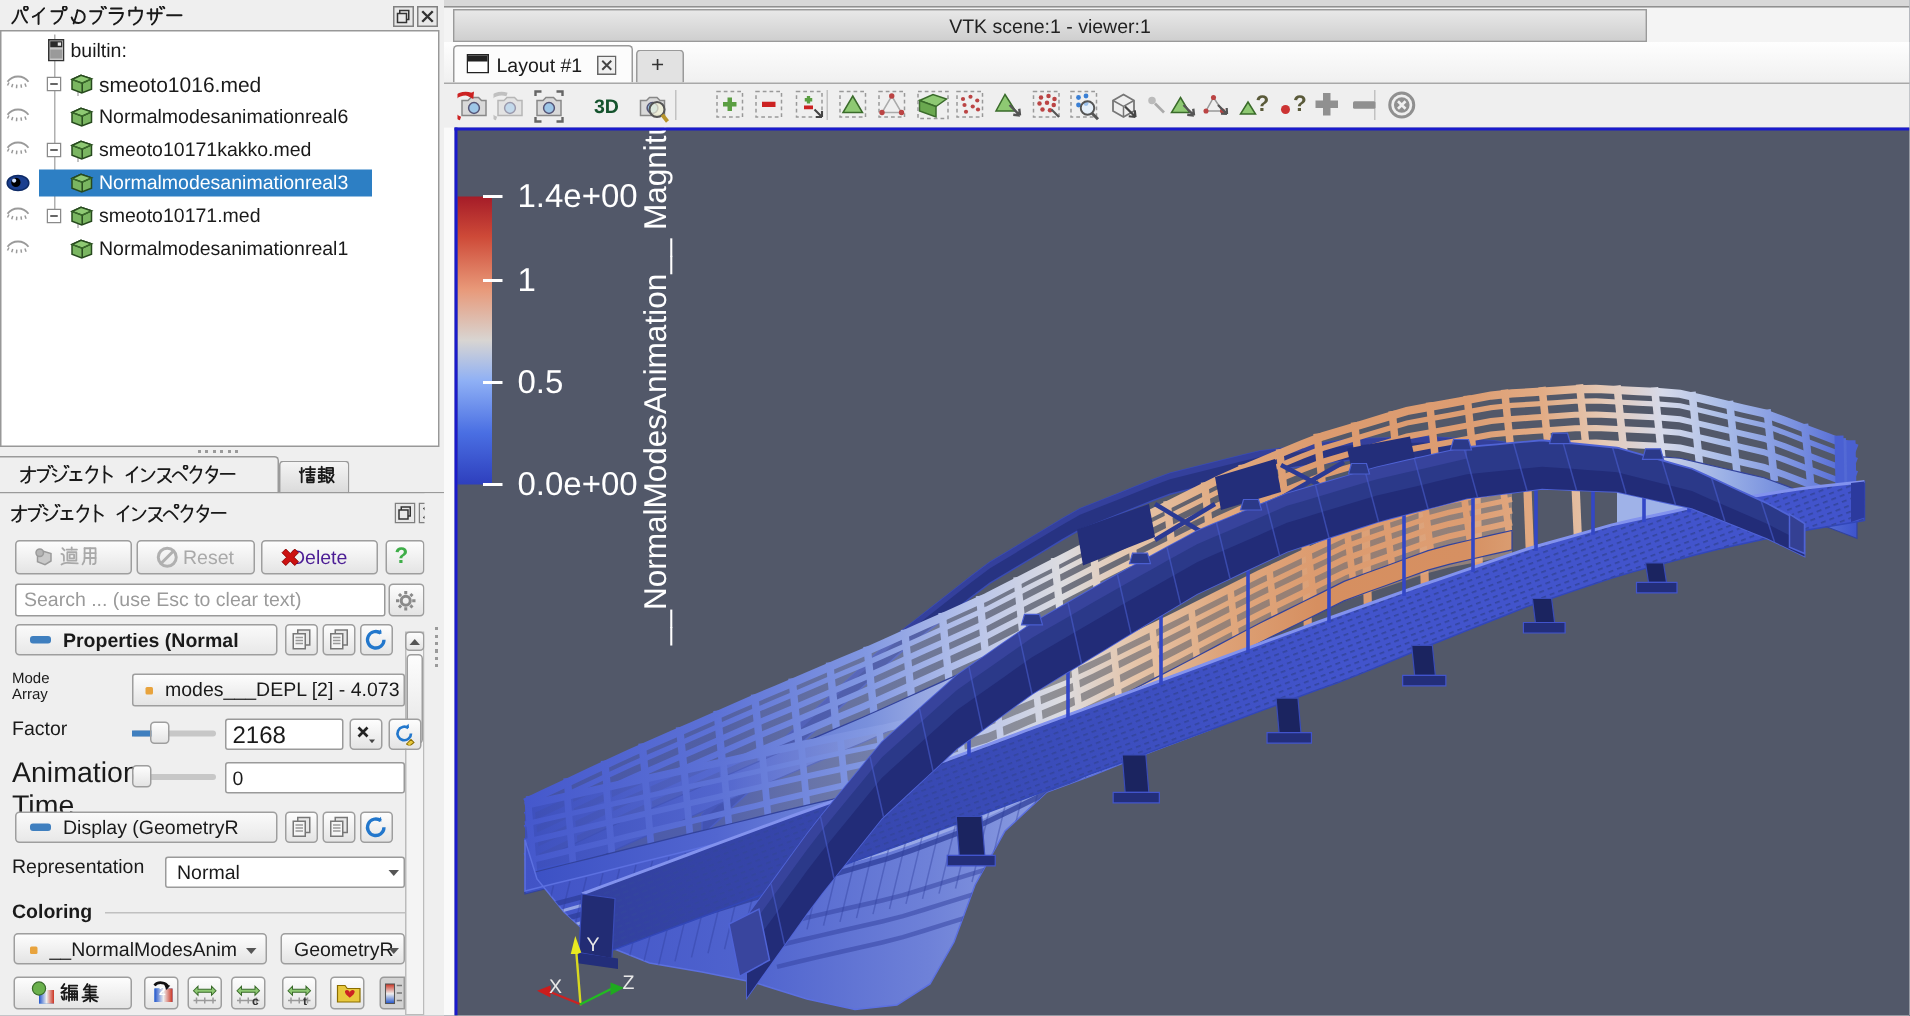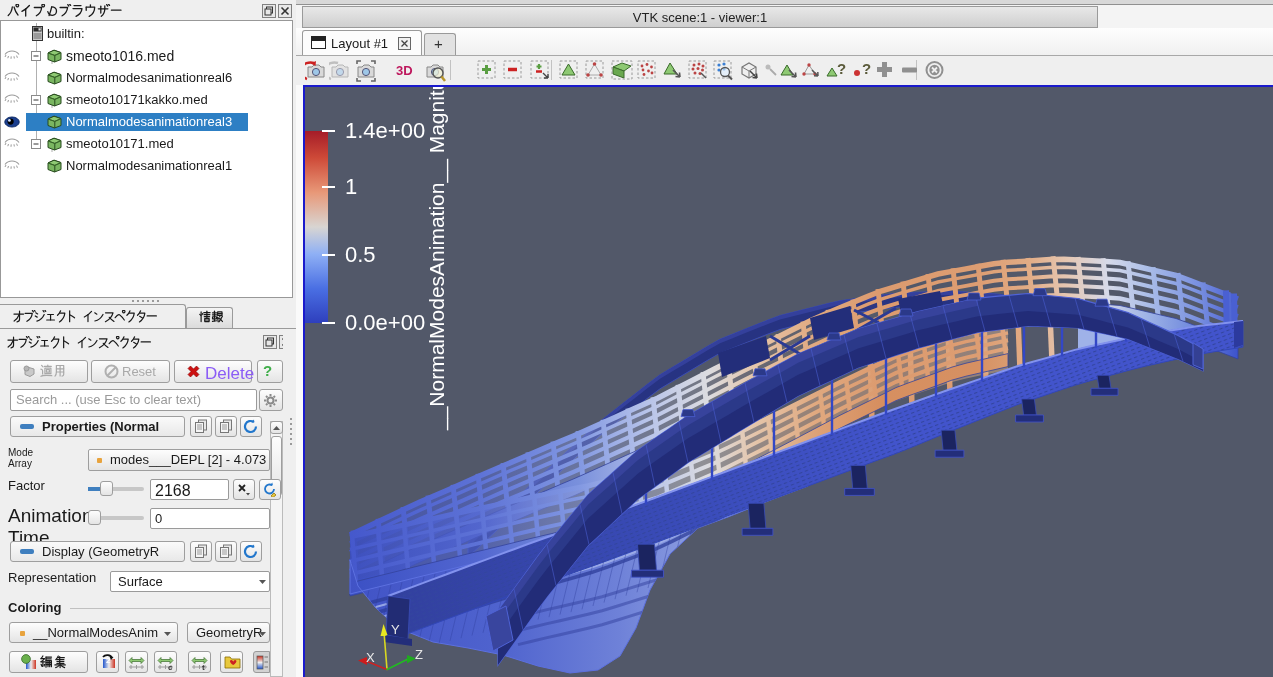--- a/index.html
+++ b/index.html
@@ -337,21 +337,21 @@
     <path d="M3,6 L7,3.5 L12,5 L12,10 L8,12.5 L3,10.5 Z" fill="#c9c9c9" stroke="#9a9a9a"></path>
     <circle cx="4.5" cy="4.5" r="2.5" fill="#b5b5b5" stroke="#9a9a9a"></circle>
   </svg>
 <div class="btn" style="left:91px;top:360px;width:79px;height:23px"></div>
 <div class="tx" style="left:122px;top:364px;font-size:13px;color:#a9a9a9">Reset</div>
 <svg class="abs" style="left:104px;top:364px" width="15" height="15" viewBox="0 0 15 15">
     <circle cx="7.5" cy="7.5" r="6" fill="none" stroke="#b0b0b0" stroke-width="2"></circle>
     <path d="M3.5,11.5 L11.5,3.5" stroke="#b0b0b0" stroke-width="2"></path>
   </svg>
 <div class="btn" style="left:174px;top:360px;width:78px;height:23px"></div>
-<div class="tx" style="left:205px;top:364px;font-size:17px;color:#8b5cf6">Delete</div>
+<div class="tx" style="left:194px;top:364px;font-size:13px;color:#4c1d95">Delete</div>
 <svg class="abs" style="left:186px;top:364px" width="15" height="15" viewBox="0 0 15 15">
     <path d="M2,4.5 L4.5,2 L7.5,5 L10.5,2 L13,4.5 L10,7.5 L13,10.5 L10.5,13 L7.5,10 L4.5,13 L2,10.5 L5,7.5 Z" fill="#cc1111" stroke="#8a0000" stroke-width="0.6"></path>
   </svg>
 <div class="btn" style="left:257px;top:360px;width:26px;height:23px"></div>
 <div class="tx" style="left:263px;top:362px;font-size:15px;font-weight:bold;color:#3fae49">?</div>
 <div class="fld" style="left:10px;top:389px;width:247px;height:22px"></div>
 <div class="tx" style="left:16px;top:392px;font-size:13px;color:#9a9a9a">Search ... (use Esc to clear text)</div>
 <div class="btn" style="left:259px;top:389px;width:24px;height:22px"></div>
 <svg class="abs" style="left:263px;top:393px" width="15" height="15" viewBox="0 0 15 15">
     <circle cx="7.5" cy="7.5" r="3" fill="none" stroke="#8a8a8a" stroke-width="2"></circle>
@@ -426,21 +426,21 @@
     <rect x="5.5" y="1" width="8" height="10" fill="#e8e8e8" stroke="#777"></rect>
     <rect x="2.5" y="3.5" width="8" height="10" fill="#f5f5f5" stroke="#777"></rect>
     <path d="M4,6 L9,6 M4,8 L9,8 M4,10 L9,10" stroke="#999"></path>
   </svg>
 <svg class="abs" style="left:243px;top:544px" width="16" height="15" viewBox="0 0 16 15">
     <path d="M13,7.5 a5.5,5.5 0 1 1 -2.2,-4.4" fill="none" stroke="#2277cc" stroke-width="2.2"></path>
     <path d="M11,0.5 L11.3,3.6 L8.2,3.2 Z" fill="#2277cc"></path>
   </svg>
 <div class="tx" style="left:8px;top:570px;font-size:13px">Representation</div>
 <div class="btn" style="left:110px;top:571px;width:160px;height:21px;border-radius:2px;background:#fff;border:1px solid #9a9a9a"></div>
-<div class="tx" style="left:118px;top:574px;font-size:13px">Surface</div>
+<div class="tx" style="left:118px;top:574px;font-size:13px">Normal</div>
 <svg class="abs" style="left:258px;top:579px" width="9" height="6" viewBox="0 0 9 6">
     <path d="M1,1 L4.5,5 L8,1 Z" fill="#555"></path>
   </svg>
 <div class="tx" style="left:8px;top:600px;font-size:13px;font-weight:bold">Coloring</div>
 <div class="abs" style="left:70px;top:608px;width:200px;height:1px;background:#c0c0c0"></div>
 <div class="btn" style="left:9px;top:622px;width:169px;height:21px"></div>
 <div class="abs" style="left:20px;top:631px;width:5px;height:5px;background:#e8a33d;border-radius:1px"></div>
 <div class="tx" style="left:33px;top:625px;font-size:13px">__NormalModesAnim</div>
 <svg class="abs" style="left:163px;top:631px" width="9" height="6" viewBox="0 0 9 6">
     <path d="M1,1 L4.5,5 L8,1 Z" fill="#555"></path>
@@ -576,21 +576,21 @@
       <path d="M2,20 a8,7 0 0 1 7,-16" fill="none" stroke="#999" stroke-width="2.5"></path>
     </g>
   </svg>
 <svg class="abs" style="left:355px;top:59px" width="22" height="24" viewBox="0 0 22 24">
     <g opacity="1">
       <path d="M3,8 h4 l2,-2 h5 l2,2 h3 v10 h-16 z" fill="#d9d9d9" stroke="#888"></path>
       <circle cx="11" cy="13" r="3.6" fill="#9ec7e8" stroke="#557"></circle>
     </g>
     <path d="M2,5 L2,2 L6,2 M16,2 L20,2 L20,5 M20,19 L20,22 L16,22 M6,22 L2,22 L2,19" fill="none" stroke="#666" stroke-width="1.6"></path>
   </svg>
-<div class="tx" style="left:396px;top:63px;font-size:13px;font-weight:bold;color:#be185d">3D</div>
+<div class="tx" style="left:396px;top:63px;font-size:13px;font-weight:bold;color:#14532d">3D</div>
 <svg class="abs" style="left:424px;top:59px" width="24" height="24" viewBox="0 0 24 24">
     <g opacity="1">
       <path d="M3,8 h4 l2,-2 h5 l2,2 h3 v10 h-16 z" fill="#d9d9d9" stroke="#888"></path>
       <circle cx="11" cy="13" r="3.6" fill="#9ec7e8" stroke="#557"></circle>
     </g>
     <circle cx="14" cy="14" r="5" fill="#f7f7d8" fill-opacity="0.7" stroke="#555" stroke-width="1.4"></circle>
     <path d="M17.5,17.5 L21,22" stroke="#b8952a" stroke-width="2.5"></path>
   </svg>
 <div class="abs" style="left:450px;top:60px;width:1px;height:20px;background:#c2c2c2"></div>
 <div class="abs" style="left:551px;top:60px;width:1px;height:20px;background:#c2c2c2"></div>

